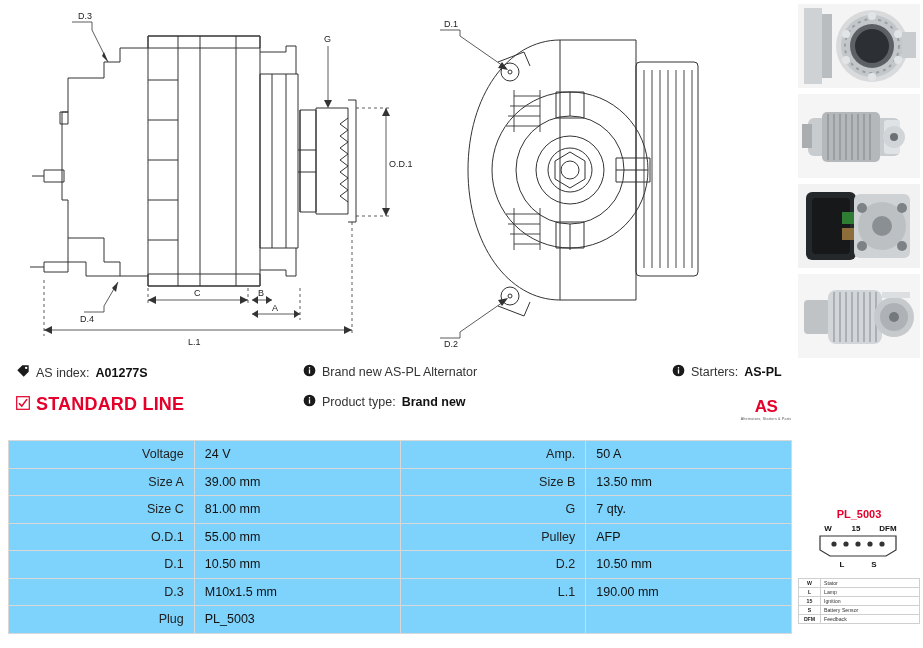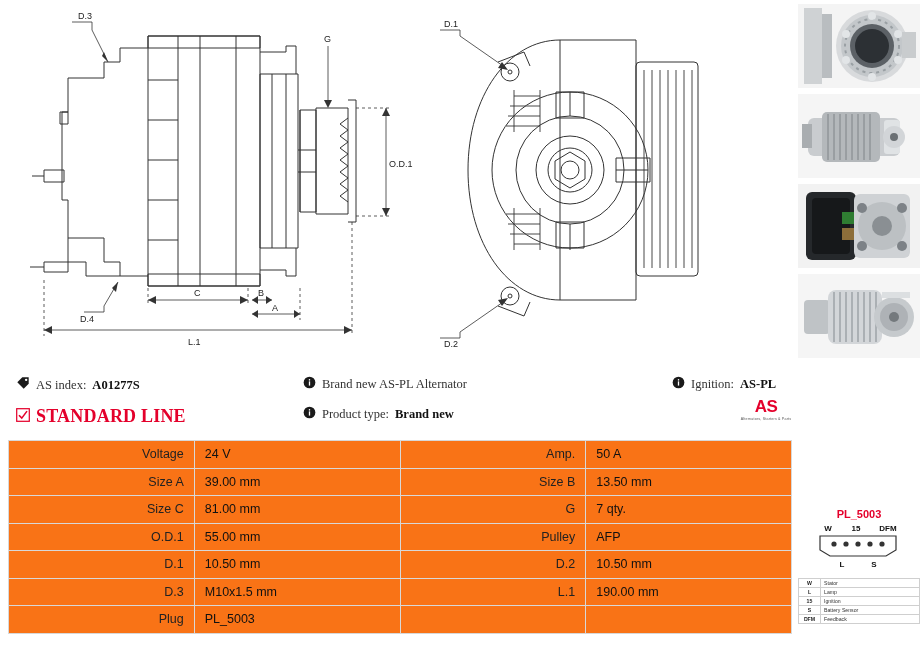--- a/index.html
+++ b/index.html
@@ -35,24 +35,23 @@
     margin-bottom: 6px;
     position: relative;
     overflow: hidden;
     background: #f2f2f2;
   }
   .photo svg { display: block; }
 
   
   .info {
     position: absolute;
-    left: 0; top: 368px;
+    left: 0; top: 356px;
     width: 795px; height: 66px;
     font-size: 12.5px;
-    font-family: Liberation Serif, serif;
   }
   .info-line {
     position: absolute;
     display: flex;
     align-items: center;
     gap: 6px;
     white-space: nowrap;
   }
   .i-l1a { left: 16px;  top: 8px; }
   .i-l1b { left: 303px; top: 8px; }
@@ -86,21 +85,21 @@
     position: absolute;
     left: 8px; top: 440px;
     width: 784px;
     border-collapse: collapse;
     font-size: 12.5px;
   }
   table.spec td {
     border: 1px solid #d8d8d8;
     height: 27.5px;
     padding: 0 10px;
-    background: #f97316;
+    background: #7dd3fc;
   }
   td.k { width: 186px; text-align: right; color: #222; }
   td.v { width: 206px; text-align: left; color: #111; }
 
   
   .plug {
     position: absolute;
     left: 798px; top: 508px;
     width: 122px;
   }
@@ -421,21 +420,21 @@
     </div>
 
     <div class="info-line i-l1c">
       <span class="ico">
         <svg width="13" height="13" viewBox="0 0 16 16">
           <circle cx="8" cy="8" r="7.2" fill="#1a1a1a"></circle>
           <rect x="7.2" y="6.6" width="1.6" height="5.2" fill="#fff"></rect>
           <rect x="7.2" y="3.8" width="1.6" height="1.8" fill="#fff"></rect>
         </svg>
       </span>
-      <span class="lbl">Ignition:</span>
+      <span class="lbl">Starters:</span>
       <span class="val">AS-PL</span>
     </div>
 
     <div class="info-line i-l2a">
       <span class="ico">
         <svg width="14" height="14" viewBox="0 0 16 16">
           <rect x="0.8" y="0.8" width="14.4" height="14.4" fill="none" stroke="#e4002b" stroke-width="1.4"></rect>
           <path d="M3.4 8.2 L6.6 11.6 L12.6 3.6" fill="none" stroke="#e4002b" stroke-width="1.8"></path>
         </svg>
       </span>

